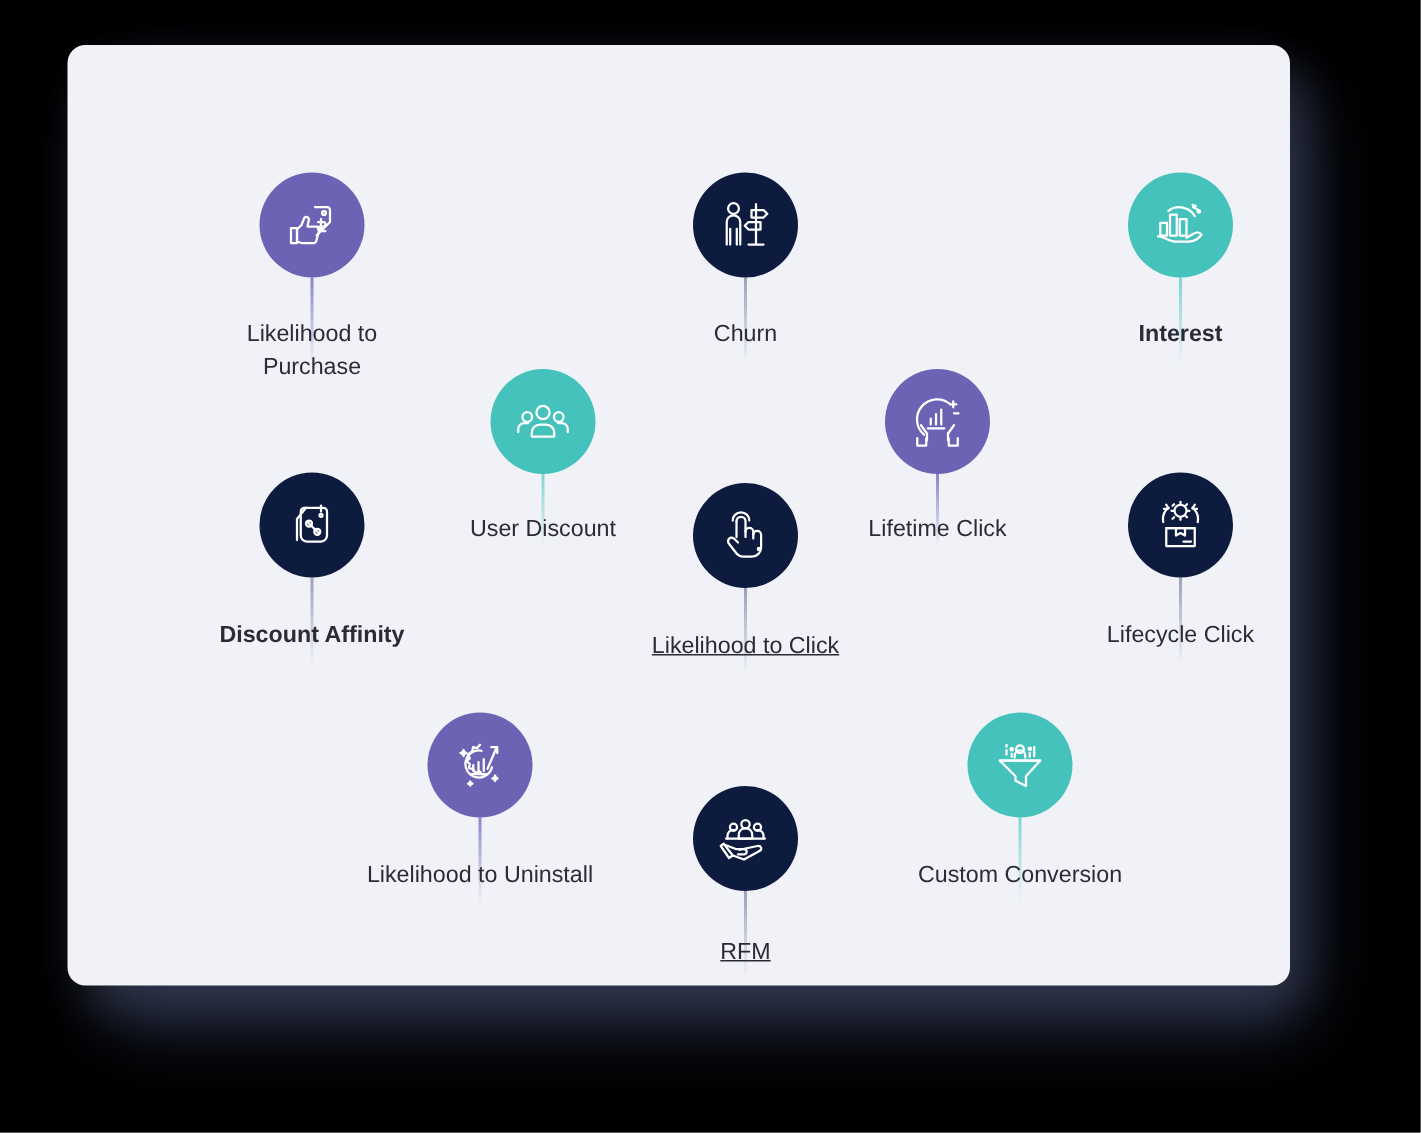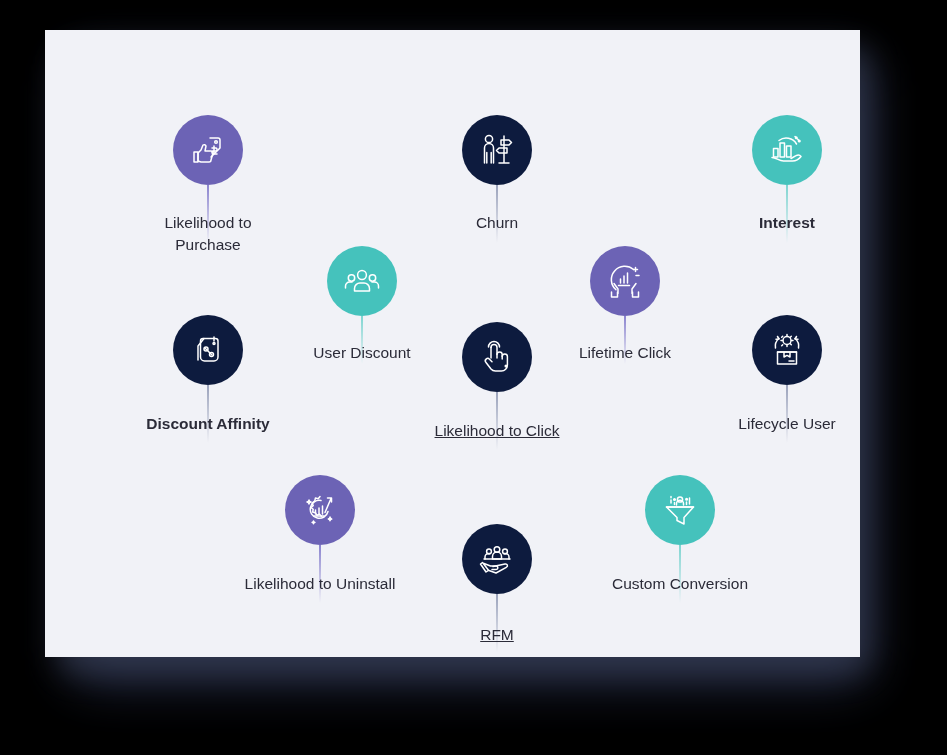--- a/index.html
+++ b/index.html
@@ -24,21 +24,21 @@
     border-radius:20px;
     background:#3a4158;
     filter:blur(14px);
     opacity:.55;
   }
 
   .card{
     position:absolute;left:45px;top:30px;
     width:815px;height:627px;
     background:#f1f2f7;
-    border-radius:0;
+    border-radius:12px;
     overflow:hidden;
   }
 
   .node{position:absolute;}
   .circle{
     position:absolute;left:0;top:0;
     width:70px;height:70px;border-radius:50%;
     display:flex;align-items:center;justify-content:center;
   }
   .circle svg{display:block;}
@@ -209,21 +209,21 @@
                 <path d="M10.5 22h19M17 22v5l3-1.6L23 27v-5"></path>
     <path d="M22 31h5"></path>
     <path d="M12 8.5A10 10 0 008.5 18"></path>
                 <path d="M10.5 6.5L12 9l-3 .3"></path>
     <path d="M28 8.5A10 10 0 0131.5 18"></path>
                 <path d="M29.5 6.5L28 9l3 .3"></path>
               </g>
             </svg>
           </span>
         </div>
-        <div class="label" style="top: 98px; left: 35px;">Lifecycle User</div>
+        <div class="label" style="top: 98px; left: 35px;">Lifecycle Click</div>
       </div>
       <div class="node" style="left: 240px; top: 445px;">
         <div class="stem p" style="height: 58px;"></div>
         <div class="circle c-purple">
           <span>
             <svg width="40" height="40" viewBox="0 0 40 40">
               <g style="fill:none;stroke:#ffffff;stroke-width:1.5;stroke-linecap:round;stroke-linejoin:round">
     <path d="M21 10.5a9 9 0 10 7 11"></path>
     <path d="M20 6.5l-1.8 2.2-2.8-.6-.6 2.8L12 13l1.2 2.6L11 17.5l2.2 1.8-.6 2.8 2.8.6 1.6 2.6 2.6-1.2 1.8 2.2"></path>
     <path d="M15.5 24v-4M19 24v-6M22.5 24v-8"></path>

